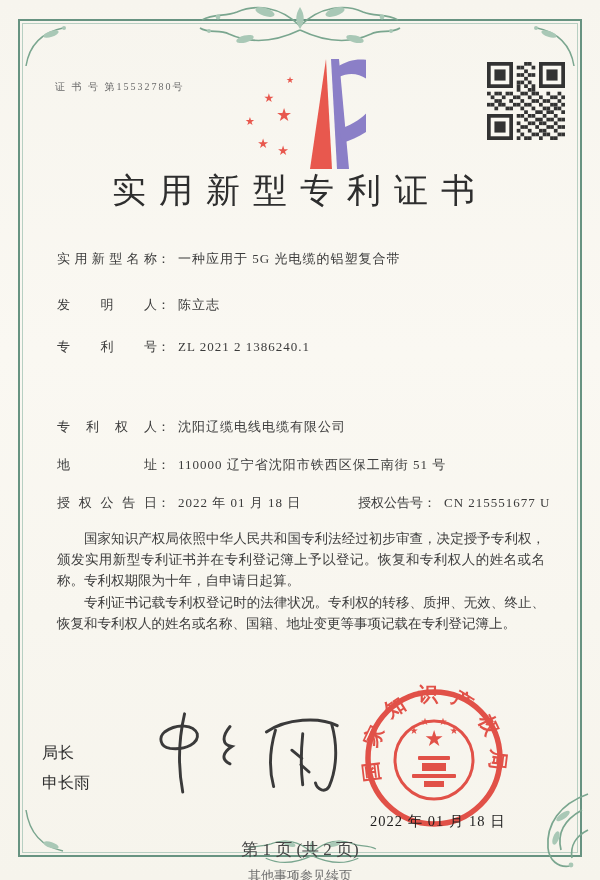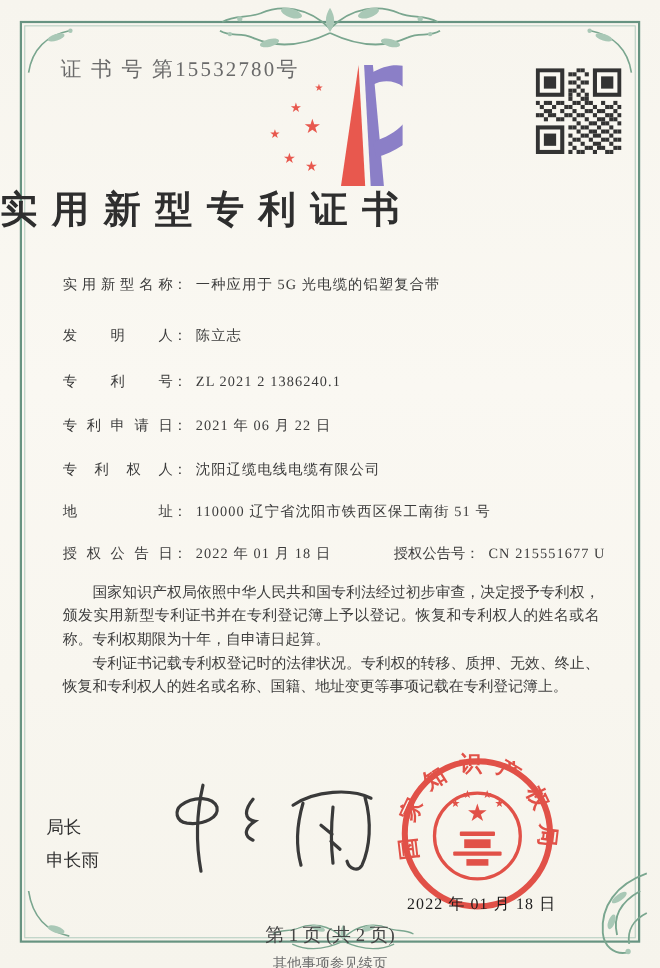--- a/index.html
+++ b/index.html
@@ -4,24 +4,24 @@
 <style>
   html,body{margin:0;padding:0;background:#e8e6df;}
   .sheet{
     position:relative;width:600px;height:880px;overflow:hidden;
     background:linear-gradient(180deg,#f7f5ee 0%,#faf8f2 40%,#f6f4ec 100%);
     font-family:"Liberation Serif","DejaVu Serif",serif;color:#3b3b3b;
   }
   .border-outer{position:absolute;left:18px;top:19px;right:18px;bottom:23px;border:2px solid #679381;z-index:1;}
   .border-inner{position:absolute;left:22px;top:23px;right:22px;bottom:27px;border:1px solid #b7cfc2;z-index:1;}
   .orn{position:absolute;z-index:2;}
-  .cert-no{position:absolute;left:55px;top:50px;font-size:19px;letter-spacing:2px;color:#6a6a6a;z-index:3;}
+  .cert-no{position:absolute;left:55px;top:80px;font-size:10px;letter-spacing:2px;color:#6a6a6a;z-index:3;}
   .logo{position:absolute;left:236px;top:55px;width:130px;height:120px;z-index:3;}
   .qr{position:absolute;left:487px;top:62px;width:78px;height:78px;z-index:3;}
-  .title{position:absolute;left:0;top:168px;width:100%;font-size:34px;font-weight:bold;
+  .title{position:absolute;left:0;top:168px;width:100%;text-align:center;font-size:34px;font-weight:normal;
          letter-spacing:13px;color:#2e2e2e;z-index:3;}
   .frow{position:absolute;left:57px;font-size:13px;color:#3b3b3b;z-index:3;white-space:nowrap;}
   .flabel{display:inline-block;width:100px;text-align:justify;text-align-last:justify;}
   .fcolon{display:inline-block;}
   .fvalue{margin-left:8px;letter-spacing:1px;}
   .row-name{top:250px;} .row-inventor{top:296px;} .row-patno{top:338px;}
   .row-filing{top:378px;} .row-patentee{top:418px;} .row-address{top:456px;} .row-grant{top:494px;}
   .grant-right{position:absolute;left:253px;top:0;padding-left:48px;}
   .para{position:absolute;left:57px;width:488px;font-size:13.5px;line-height:21px;text-align:justify;
         text-indent:2em;color:#3d3d3d;z-index:3;}
@@ -260,23 +260,20 @@
 
   <div class="frow row-name">
     <span class="flabel">实用新型名称</span><span class="fcolon">：</span><span class="fvalue">一种应用于 5G 光电缆的铝塑复合带</span>
   </div>
   <div class="frow row-inventor">
     <span class="flabel">发明人</span><span class="fcolon">：</span><span class="fvalue">陈立志</span>
   </div>
   <div class="frow row-patno">
     <span class="flabel">专利号</span><span class="fcolon">：</span><span class="fvalue">ZL 2021 2 1386240.1</span>
   </div>
-  <div class="frow row-filing">
-    <span class="flabel">专利申请日</span><span class="fcolon">：</span><span class="fvalue">2021 年 06 月 22 日</span>
-  </div>
   <div class="frow row-patentee">
     <span class="flabel">专利权人</span><span class="fcolon">：</span><span class="fvalue">沈阳辽缆电线电缆有限公司</span>
   </div>
   <div class="frow row-address">
     <span class="flabel">地址</span><span class="fcolon">：</span><span class="fvalue">110000 辽宁省沈阳市铁西区保工南街 51 号</span>
   </div>
   <div class="frow row-grant">
     <span>
       <span class="flabel">授权公告日</span><span class="fcolon">：</span><span class="fvalue">2022 年 01 月 18 日</span>
     </span>

